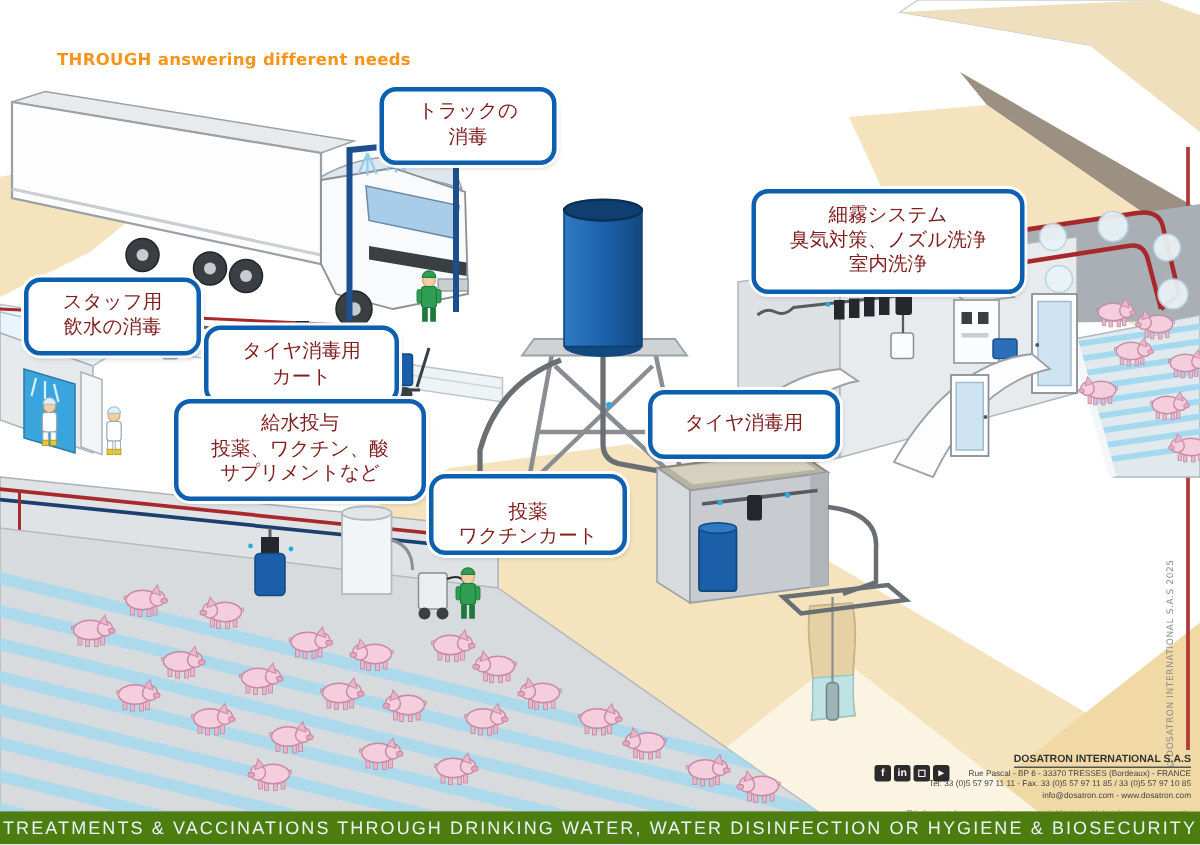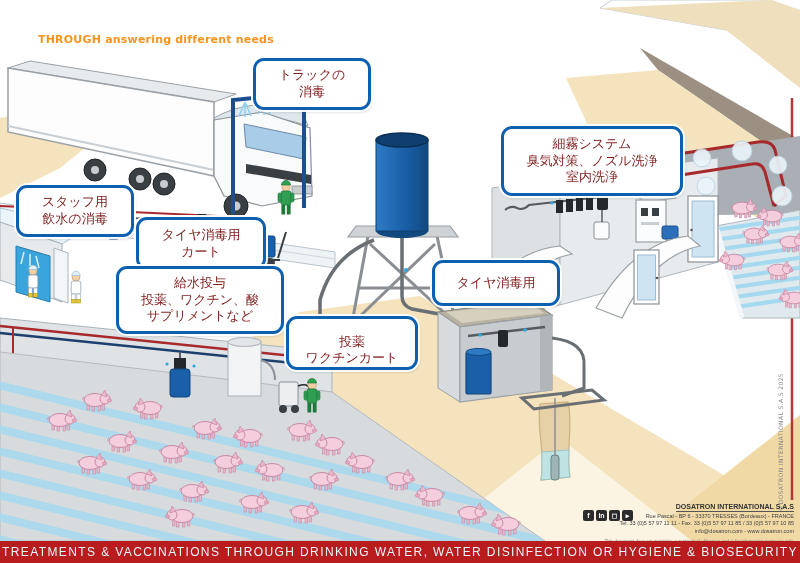--- a/index.html
+++ b/index.html
@@ -395,16 +395,16 @@
   </div>
   <div id="social">
     <div class="sicon">f</div>
     <div class="sicon">in</div>
     <div class="sicon">◻</div>
     <div class="sicon">▸</div>
   </div>
 
   <div id="vcopy">©DOSATRON INTERNATIONAL S.A.S 2025</div>
 
-  <div id="bottom-bar" style="background: #b91c1c; align-items: center;">
+  <div id="bottom-bar" style="background: #4d7c0f; align-items: center;">
     <span>TREATMENTS &amp; VACCINATIONS THROUGH DRINKING WATER, WATER  DISINFECTION OR HYGIENE &amp; BIOSECURITY</span>
   </div>
 </div>
 
 </body></html>

